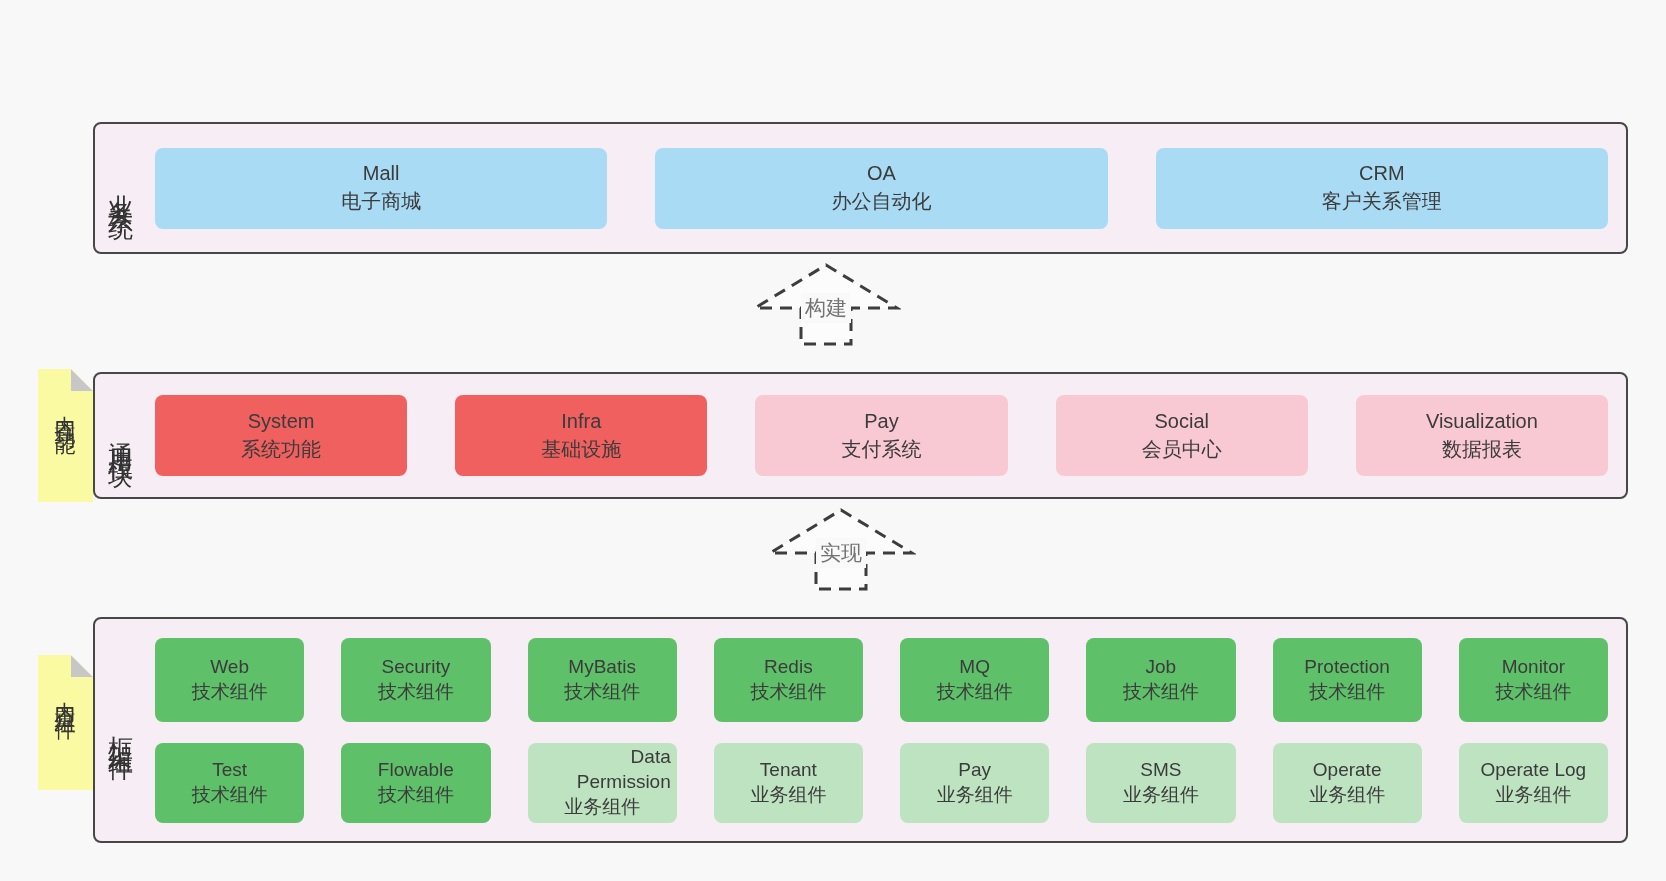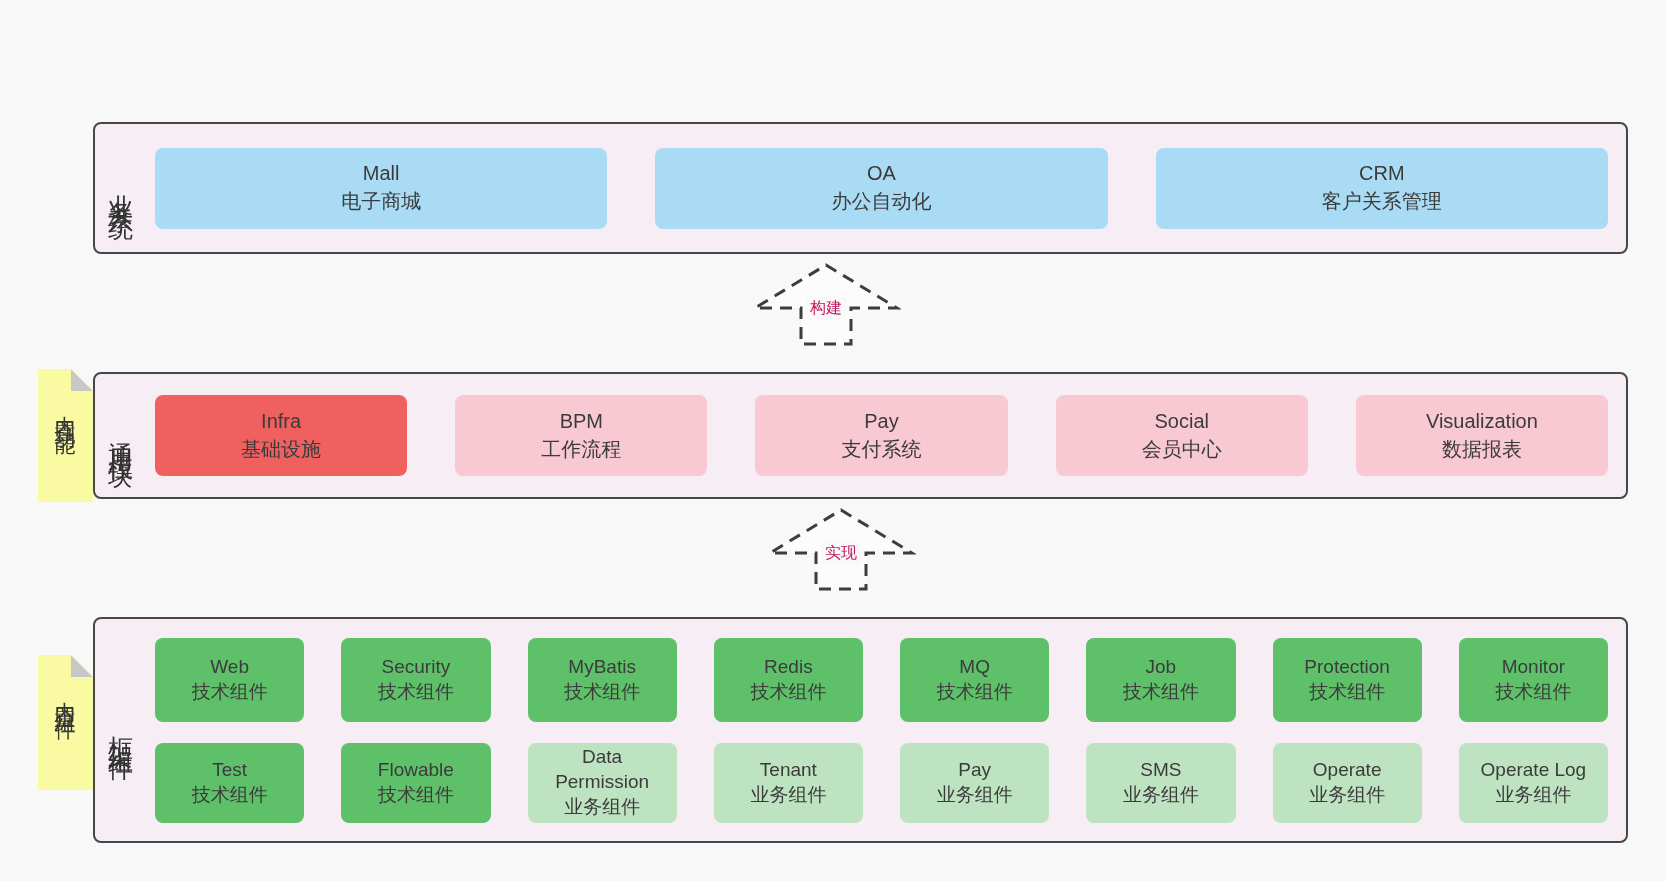--- a/index.html
+++ b/index.html
@@ -24,21 +24,21 @@
   }
   .boxes { flex:1; display:flex; gap:48px; margin-left:22px; }
   .rows  { flex:1; display:flex; flex-direction:column; gap:21px; margin-left:22px; }
   .row   { display:flex; gap:37px; }
   .box {
     flex:1; border-radius:8px; display:flex; flex-direction:column;
     justify-content:center; align-items:center; text-align:center;
     font-size:20px; line-height:1.38; color:#3b3b3b; padding:4px 6px; box-sizing:border-box;
   }
   .band-business .box, .band-modules .box { height:81px; }
-  .band-components .box { height:84px; font-size:19px; line-height:1.3; }
+  .band-components .box { height:84px; font-size:19px; line-height:1.3;text-align:right; }
   .row-2 .box { height:80px; }
   .box[data-variant="blue"]       { background:#a9dbf4; }
   .box[data-variant="red"]        { background:#f0605f; }
   .box[data-variant="pink"]       { background:#f9c9d3; }
   .box[data-variant="green"]      { background:#5fc06a; }
   .box[data-variant="lightgreen"] { background:#bee3c0; }
   .sticky {
     position:absolute; left:38px; width:55px; background:#fafaa2; z-index:0;
     clip-path:polygon(0 0, calc(100% - 22px) 0, 100% 22px, 100% 100%, 0 100%);
     display:flex; justify-content:center; padding-top:30px; box-sizing:border-box;
@@ -55,21 +55,21 @@
   }
   .arrow { position:absolute; width:150px; height:85px; z-index:1; }
   .arrow-1 { left:751px; top:262px; }
   .arrow-2 { left:766px; top:507px; }
   .arrow svg { width:150px; height:85px; display:block; }
   .arrow polygon {
     fill:#fcfcfc; stroke:#3d3d3d; stroke-width:3; stroke-dasharray:12 8;
   }
   .arrow-label {
     position:absolute; left:50%; top:46px; transform:translate(-50%,-50%);
-    background:#f9f9f9; padding:1px 4px; font-size:16px; color:#be185d; white-space:nowrap;
+    background:#f9f9f9; padding:1px 4px; font-size:21px; color:#737373; white-space:nowrap;
   }
 </style>
 </head>
 <body>
 
 <div class="sticky sticky-1">
   <span class="sticky-text">内置功能</span>
 </div>
 <div class="sticky sticky-2">
   <span class="sticky-text">内置组件</span>
@@ -97,26 +97,26 @@
   <svg viewBox="0 0 150 85">
     <polygon points="75,3 146,46 100,46 100,82 50,82 50,46 4,46"></polygon>
   </svg>
   <span class="arrow-label">构建</span>
 </div>
 
 <section class="band band-modules">
   <div class="band-label">通用模块</div>
   <div class="boxes">
     <div class="box" data-variant="red">
+      <span>System</span>
+      <span>系统功能</span>
+    </div>
+    <div class="box" data-variant="red">
       <span>Infra</span>
       <span>基础设施</span>
-    </div>
-    <div class="box" data-variant="pink">
-      <span>BPM</span>
-      <span>工作流程</span>
     </div>
     <div class="box" data-variant="pink">
       <span>Pay</span>
       <span>支付系统</span>
     </div>
     <div class="box" data-variant="pink">
       <span>Social</span>
       <span>会员中心</span>
     </div>
     <div class="box" data-variant="pink">

